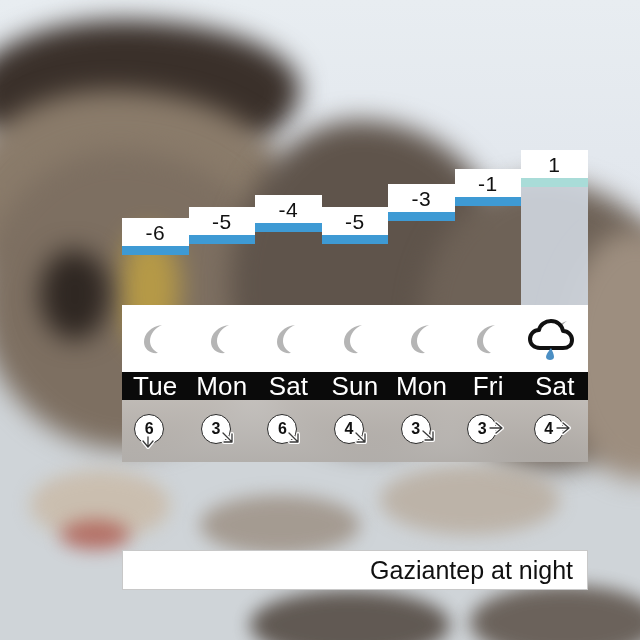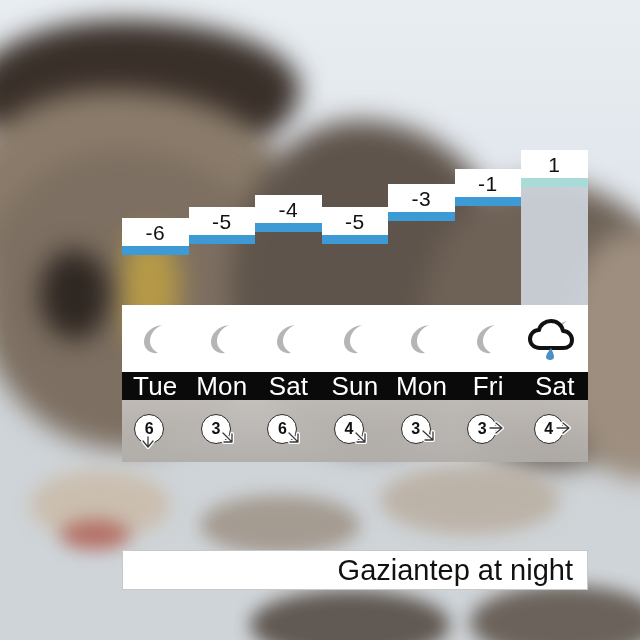--- a/index.html
+++ b/index.html
@@ -74,21 +74,21 @@
   }
   .warrow{position:absolute;left:0;top:0;width:46px;height:40px;}
 
   
   #caption{
     position:absolute;left:122px;top:550px;width:466px;height:40px;
     background:#ffffff;border:1px solid #c8c8c8;
     display:flex;align-items:center;justify-content:flex-end;
     box-sizing:border-box;padding-right:14px;
   }
-  #caption .ctext{font-size:29px;color:#111;line-height:1;}
+  #caption .ctext{font-size:25px;color:#111;line-height:1;}
 </style>
 </head>
 <body>
 
 <div id="stage">
 
   <div class="bg">
     <div class="bg-sky"></div>
 
     <div class="bg-blob" style="left:-30px;top:20px;width:330px;height:150px;background:#3a302a;"></div>

